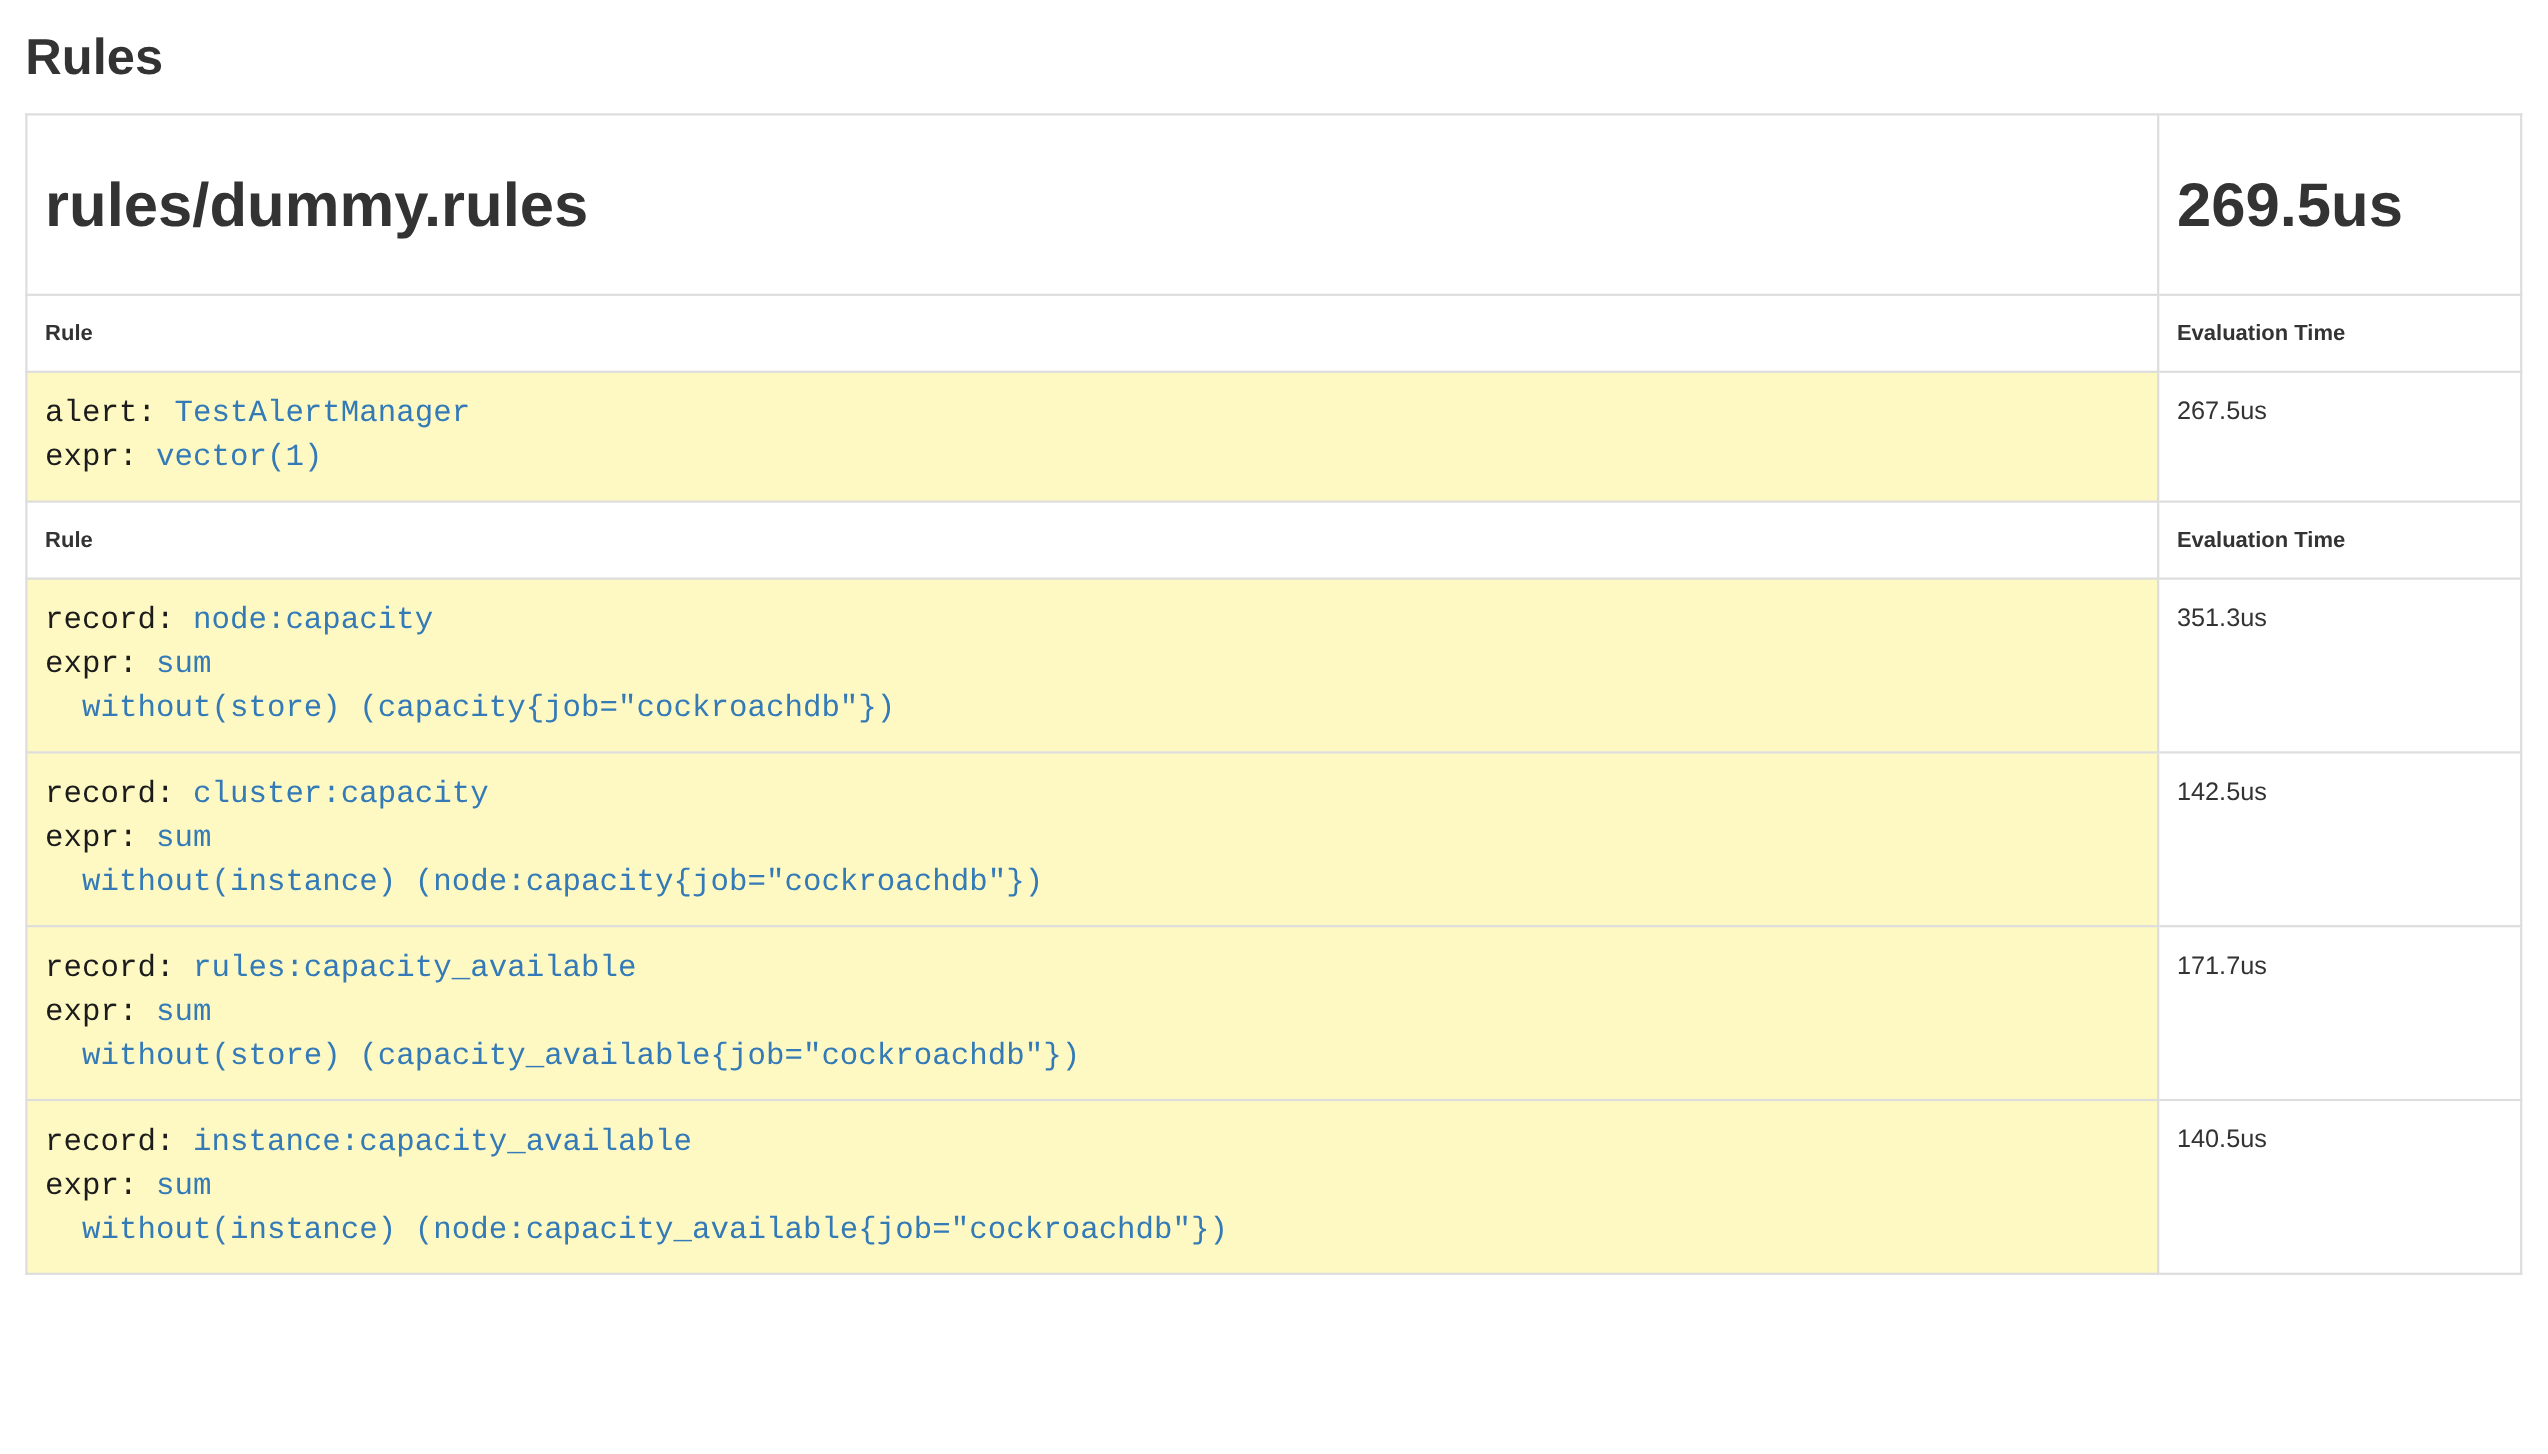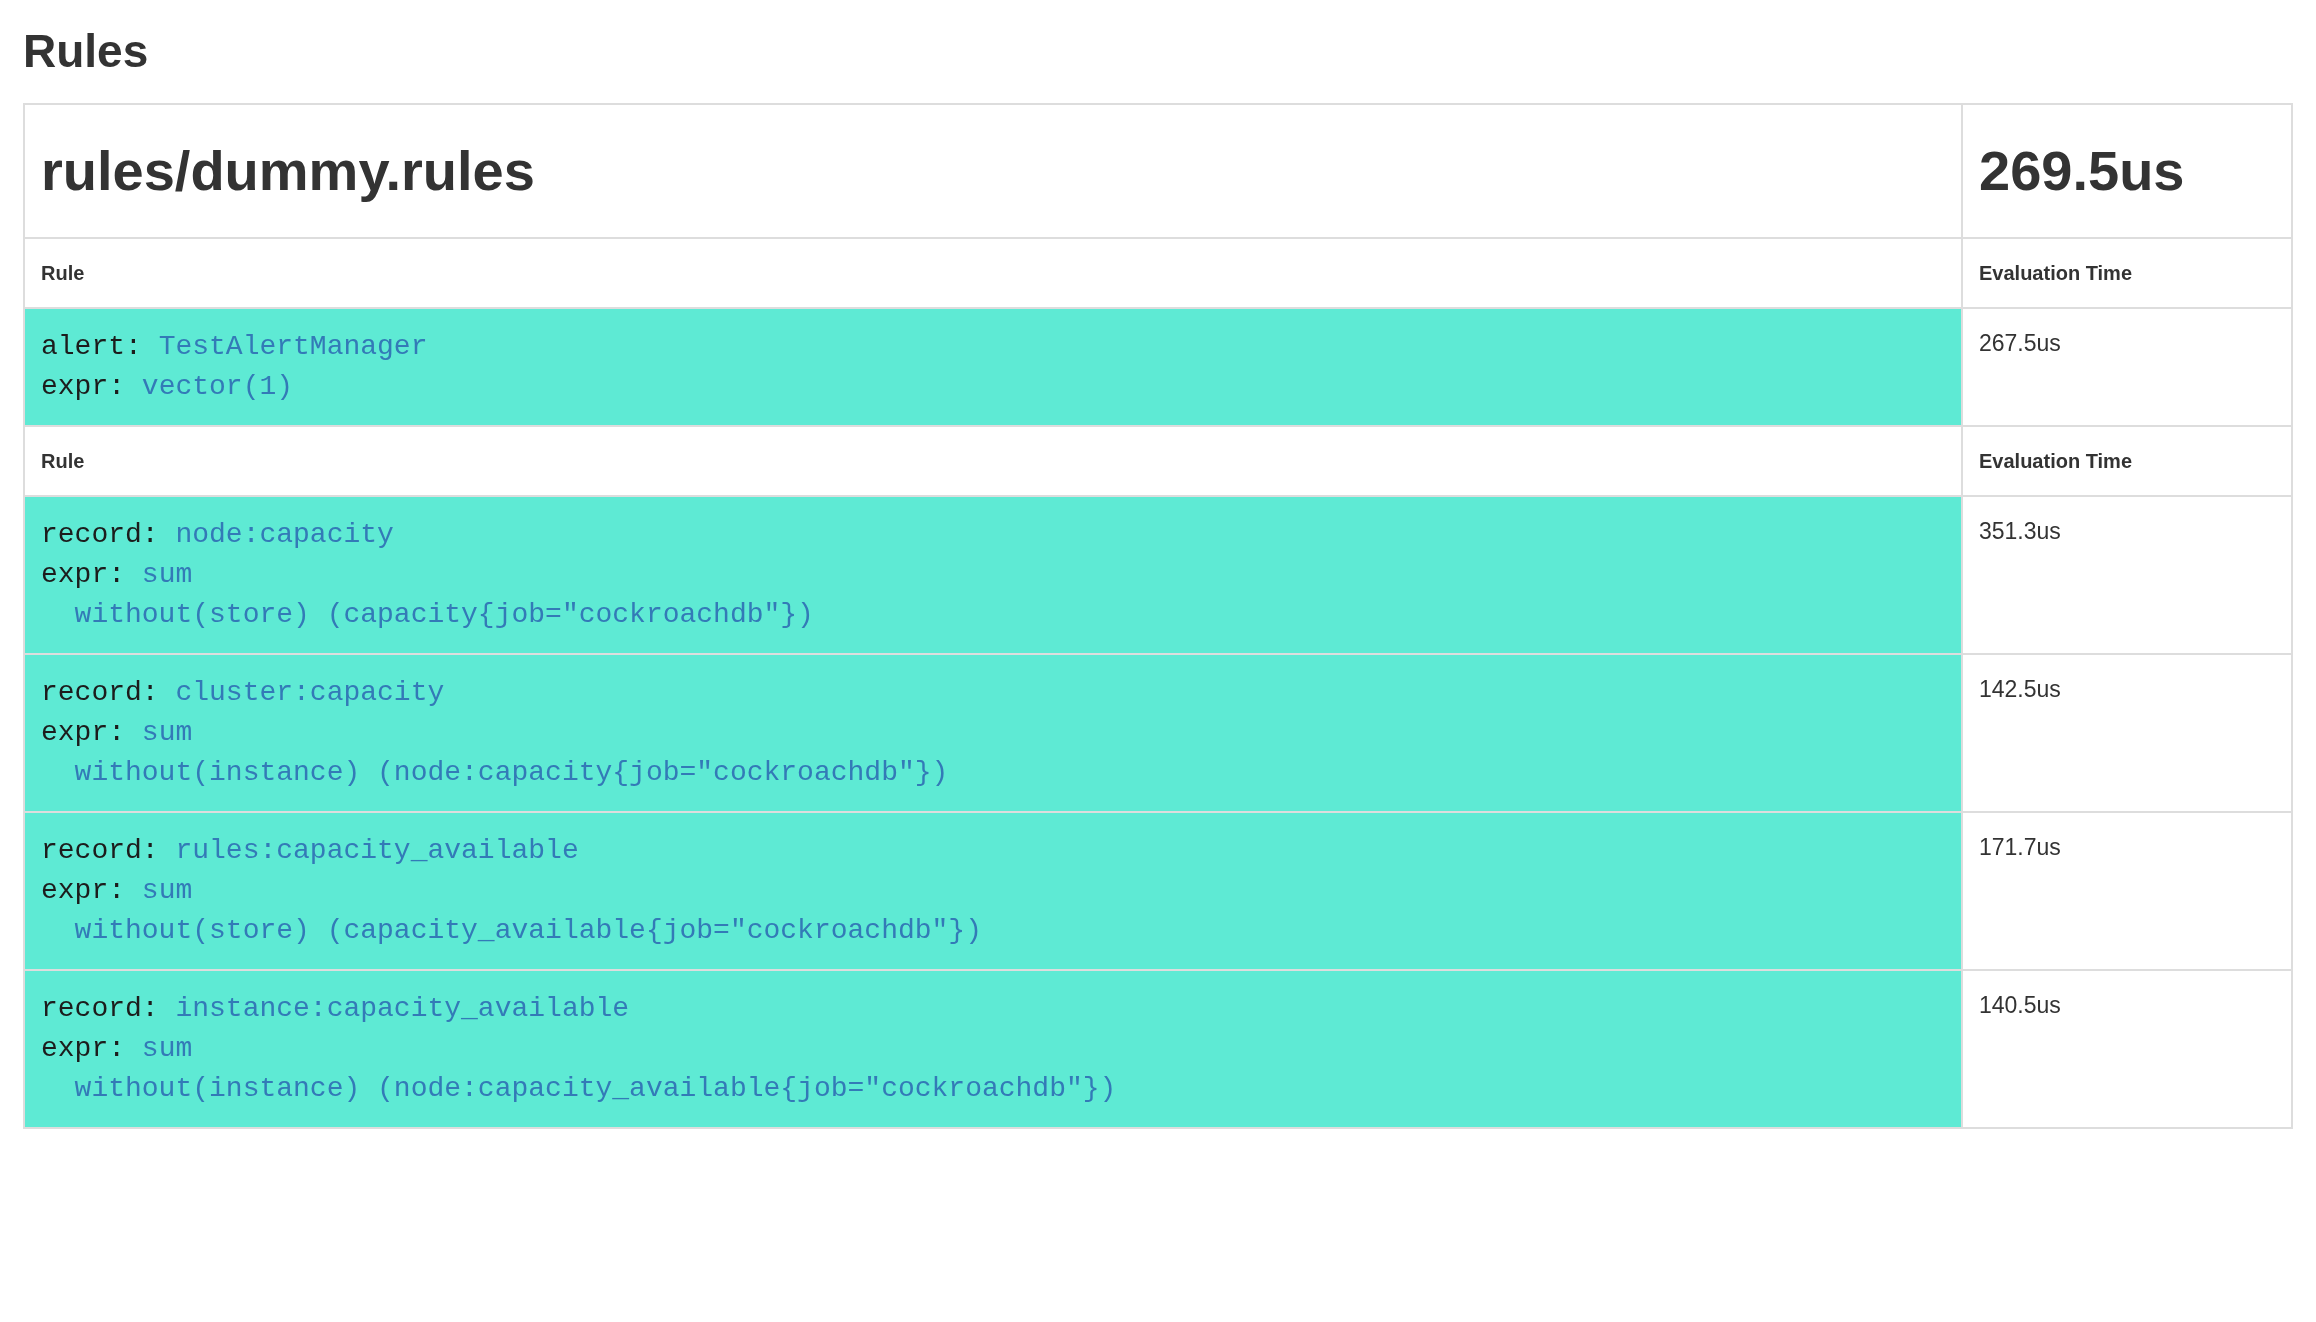--- a/index.html
+++ b/index.html
@@ -32,33 +32,33 @@
     border: 2px solid #dddddd;
     vertical-align: top;
     text-align: left;
   }
   td.group-cell { padding: 16px; }
   td.group-cell h2 {
     font-size: 56px;
     line-height: 1.12;
     font-weight: bold;
     color: #333333;
-    margin: 19px 0;
+    margin: 34px 0;
     white-space: nowrap;
     overflow: hidden;
   }
   th.col-header {
     padding: 20px 16px;
     font-size: 20px;
     line-height: 1.4;
     font-weight: bold;
     color: #333333;
   }
   td.rule-cell {
-    background: #5eead4;
+    background: #fef9c3;
     padding: 18px 16px;
   }
   td.rule-cell pre {
     margin: 0;
     font-family: "Liberation Mono", "DejaVu Sans Mono", monospace;
     font-size: 28px;
     line-height: 40px;
     color: #1c1c1c;
     white-space: pre;
     overflow: hidden;

